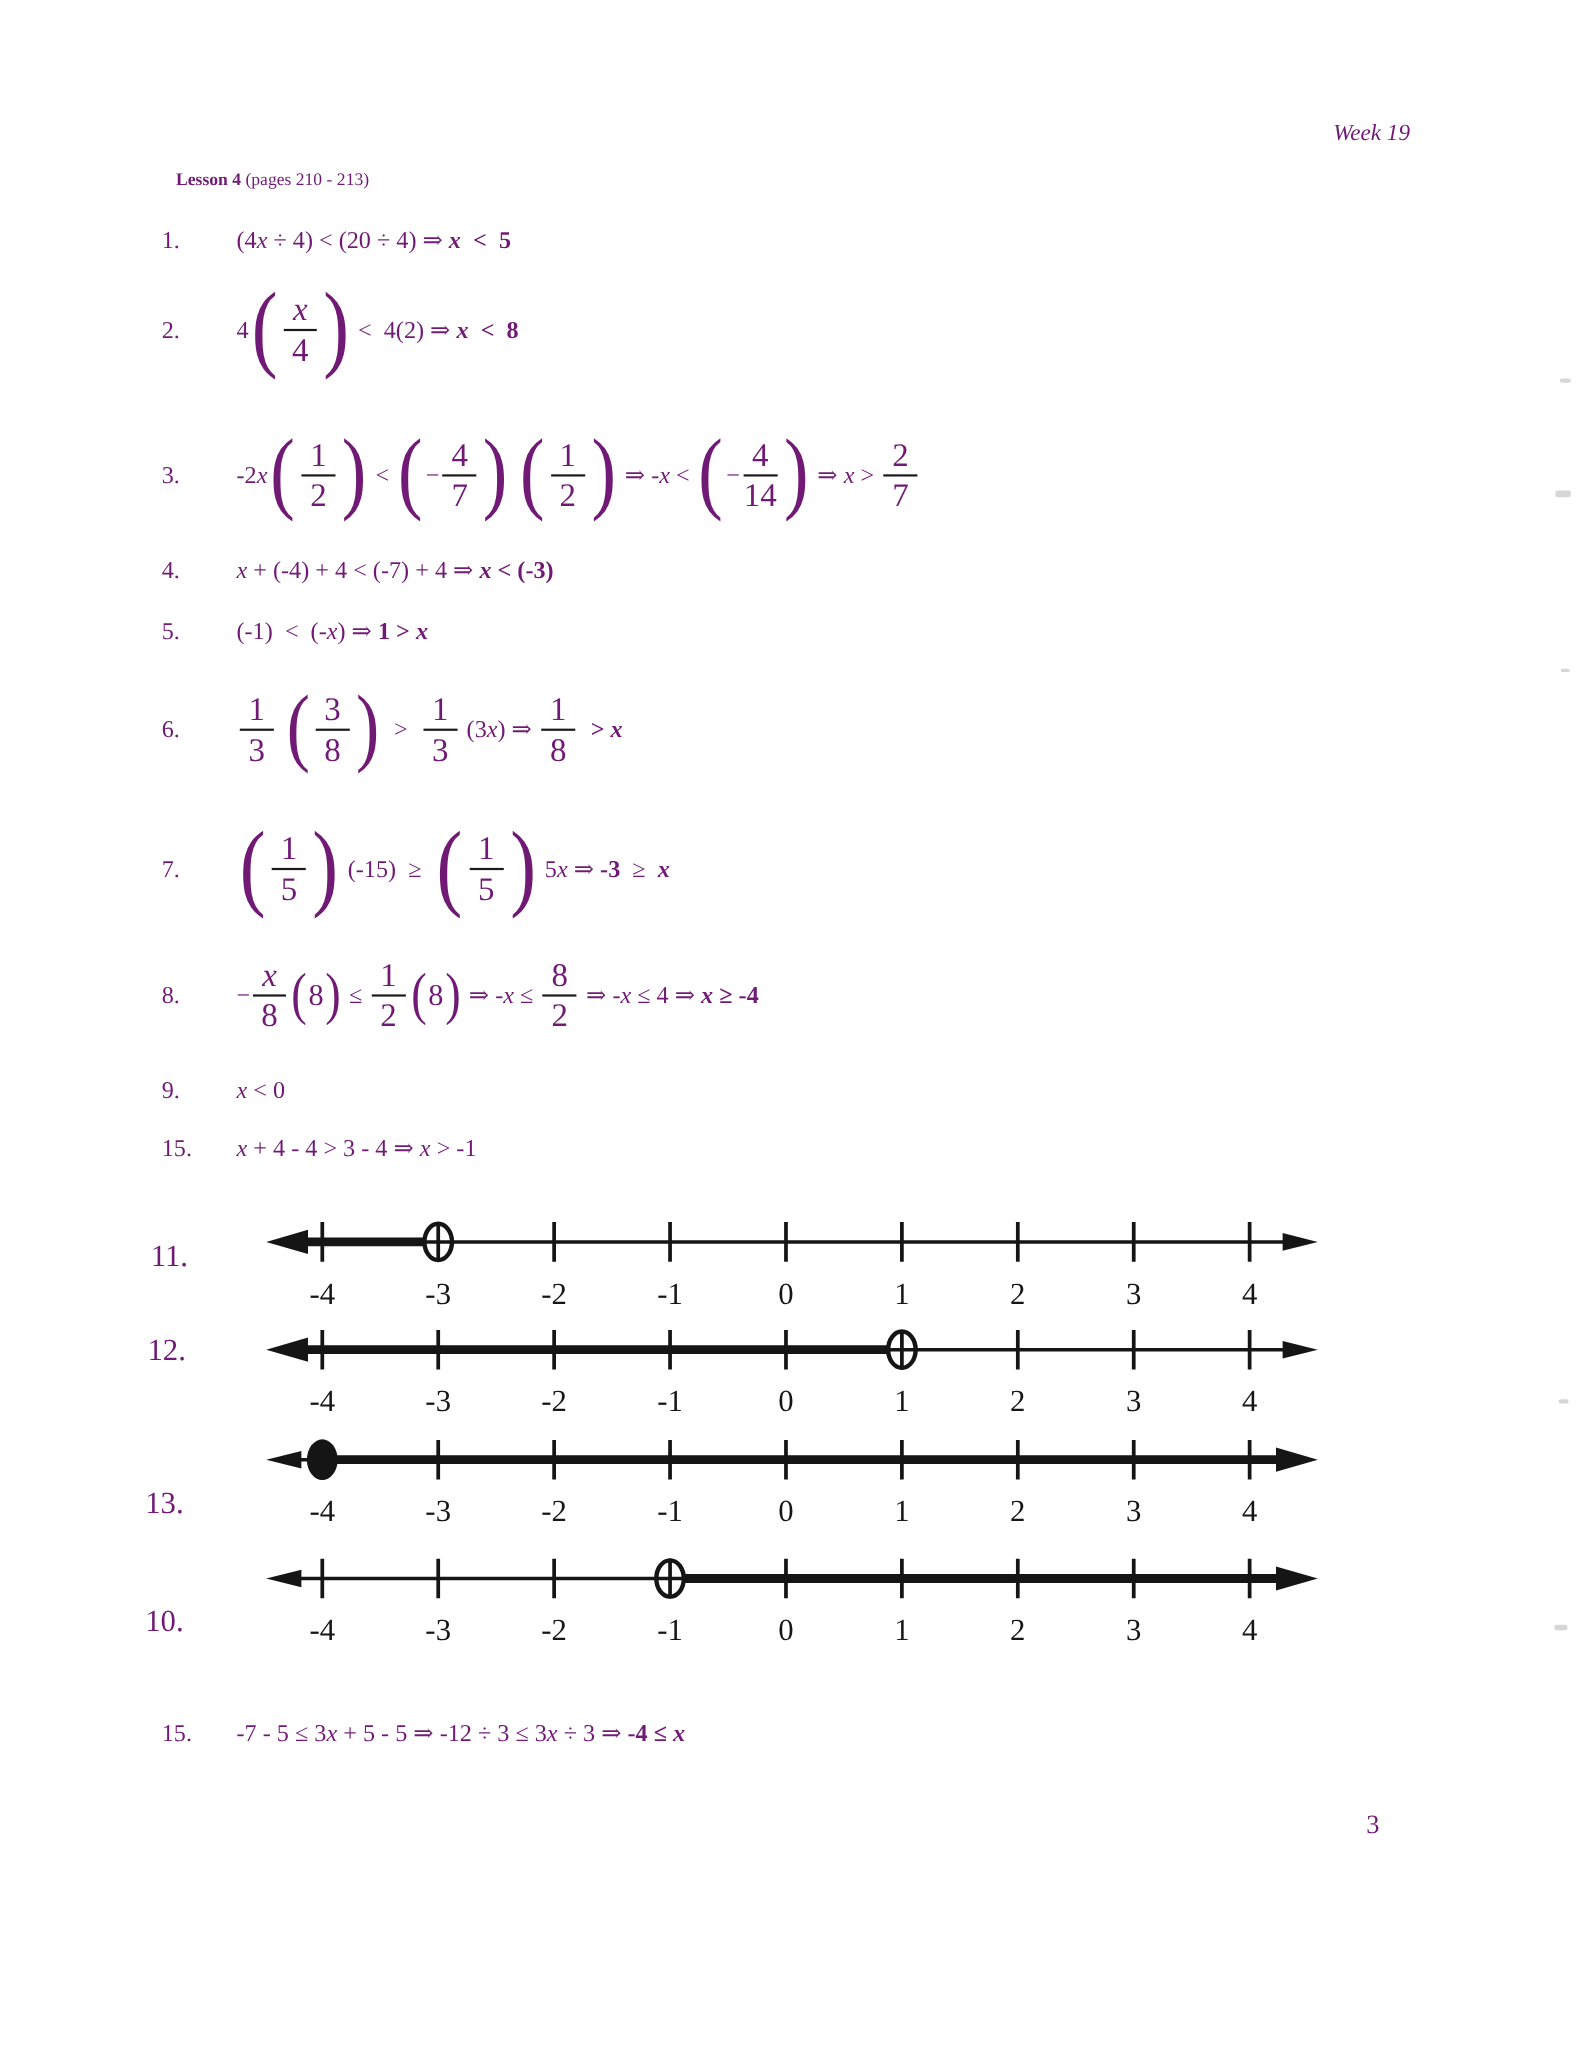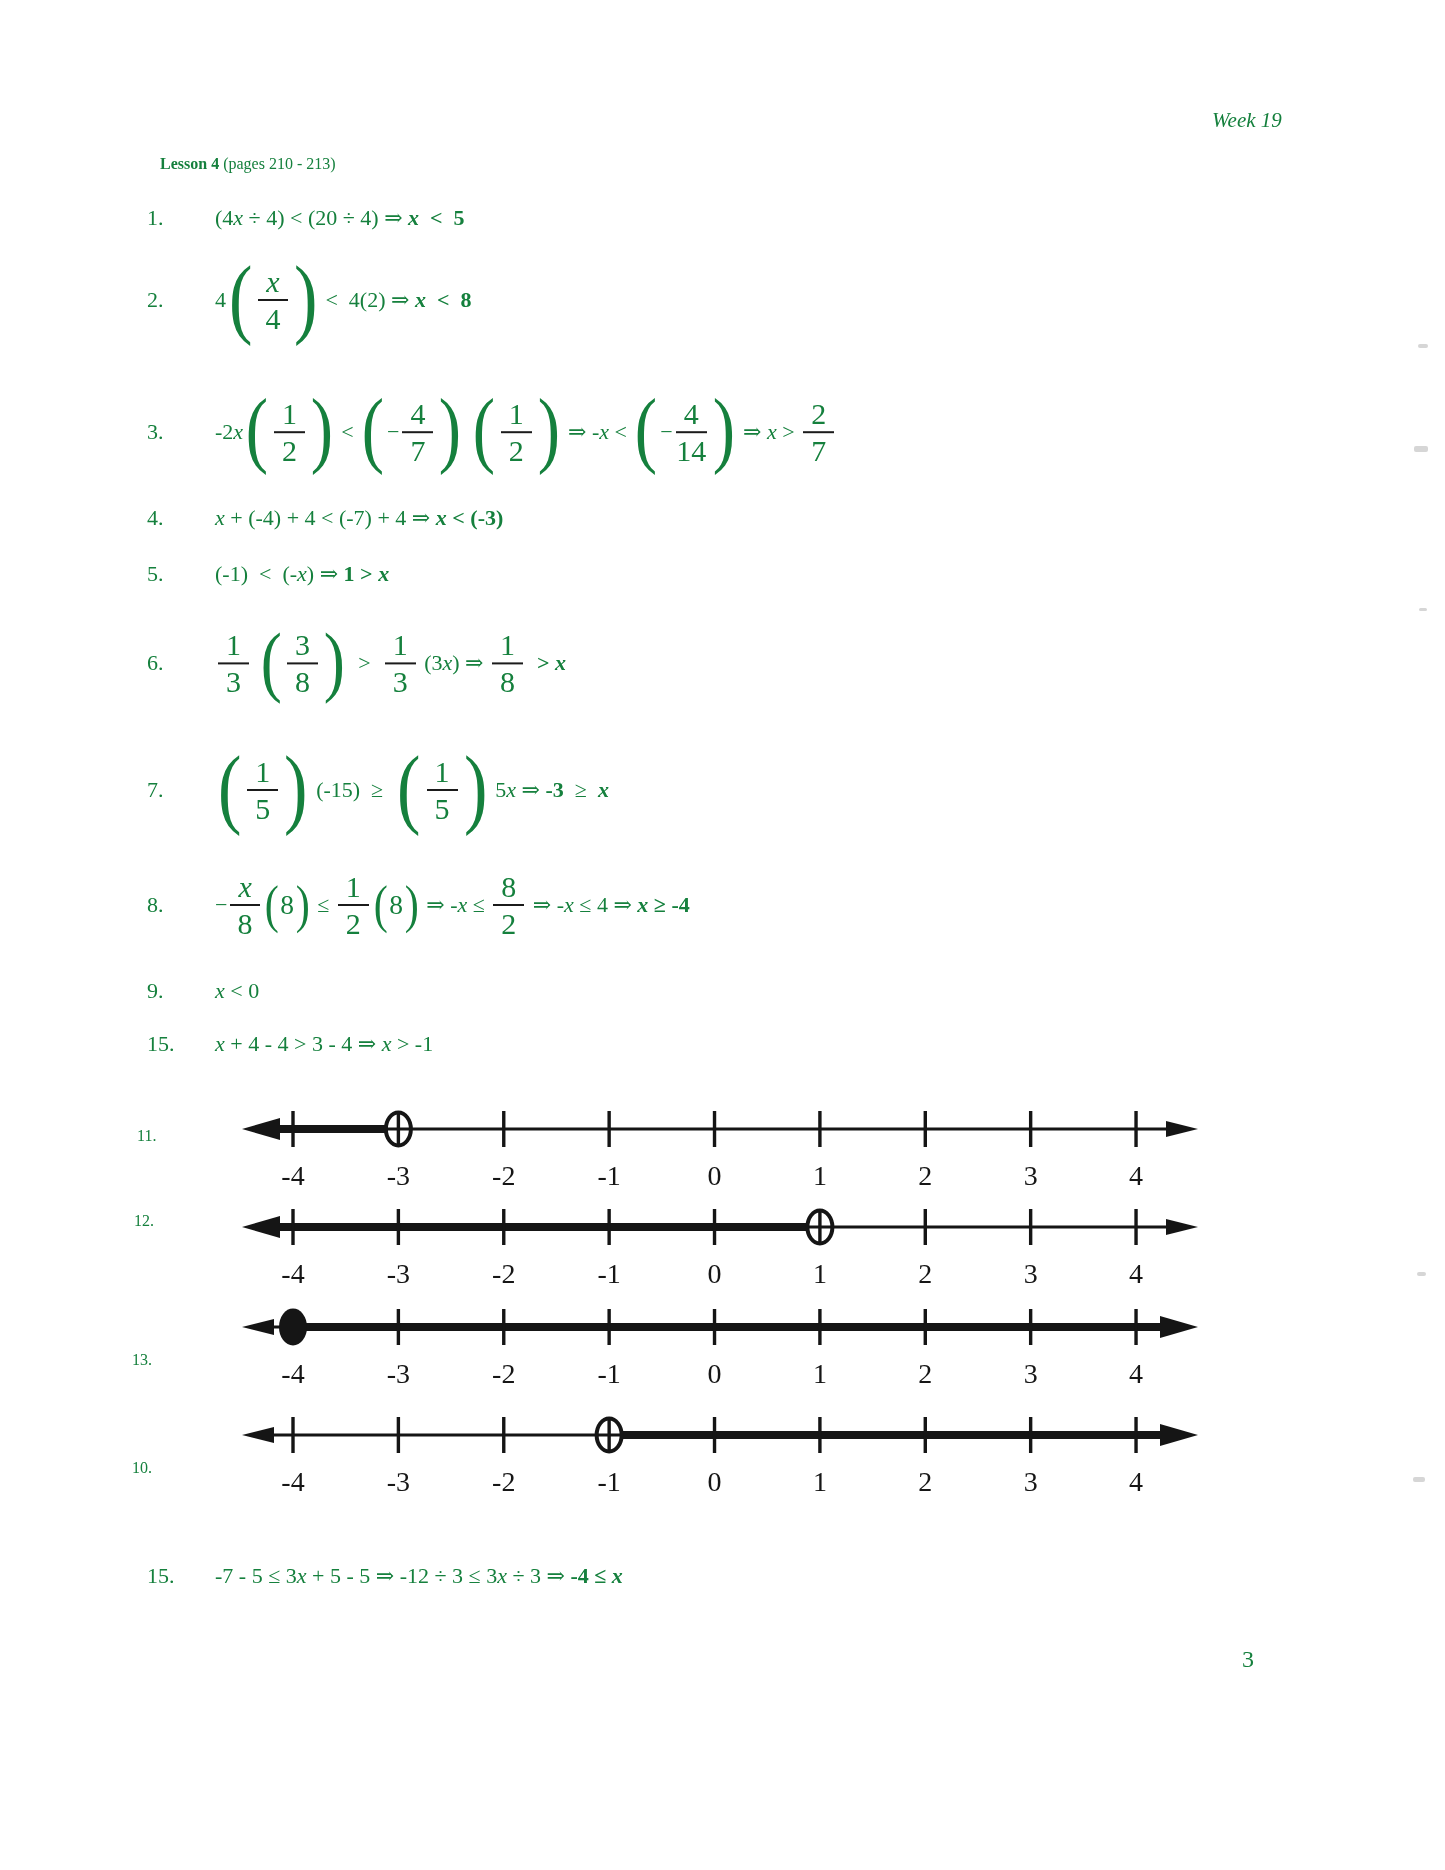--- a/index.html
+++ b/index.html
@@ -1,33 +1,33 @@
 <!DOCTYPE html>
 <html><head>
 <meta charset="utf-8">
 <style>
   html,body{margin:0;padding:0;background:#ffffff;}
   .page{
     position:relative;width:1445px;height:1870px;background:#ffffff;overflow:hidden;
-    font-family:"Liberation Serif","DejaVu Serif",serif;color:#15803d;
+    font-family:"Liberation Serif","DejaVu Serif",serif;color:#701a75;
   }
   .week{position:absolute;left:1212px;top:108px;font-style:italic;font-size:21px;white-space:pre;}
   .title{position:absolute;left:160px;top:155px;font-size:16px;white-space:pre;}
   .b{font-weight:700;}
   .it{font-style:italic;}
   .row{position:absolute;left:147px;display:flex;align-items:center;transform:translateY(-50%);
        font-size:22px;white-space:pre;}
   .pnum{width:68px;flex:none;}
   .expr{display:flex;align-items:center;white-space:pre;}
   .expr span{white-space:pre;}
   .paren{display:inline-block;line-height:1;transform:scaleX(.8);position:relative;top:-0.02em;font-weight:300;}
   .frac{display:inline-flex;flex-direction:column;align-items:center;font-size:30px;line-height:1.1;margin:0 3px;}
   .frac .num{border-bottom:2px solid #1b1b1b;padding:0 8px 1px;}
   .frac .den{padding-top:1px;}
-  .nlnum{position:absolute;font-size:16px;}
+  .nlnum{position:absolute;font-size:28px;}
   .nlsvg{position:absolute;left:240px;}
   .pageno{position:absolute;left:1242px;top:1646px;font-size:24px;}
   .art{position:absolute;background:#d6d6d6;border-radius:2px;}
 </style>
 </head>
 <body>
 
 <div class="page">
 
   <div class="week">Week 19</div>

